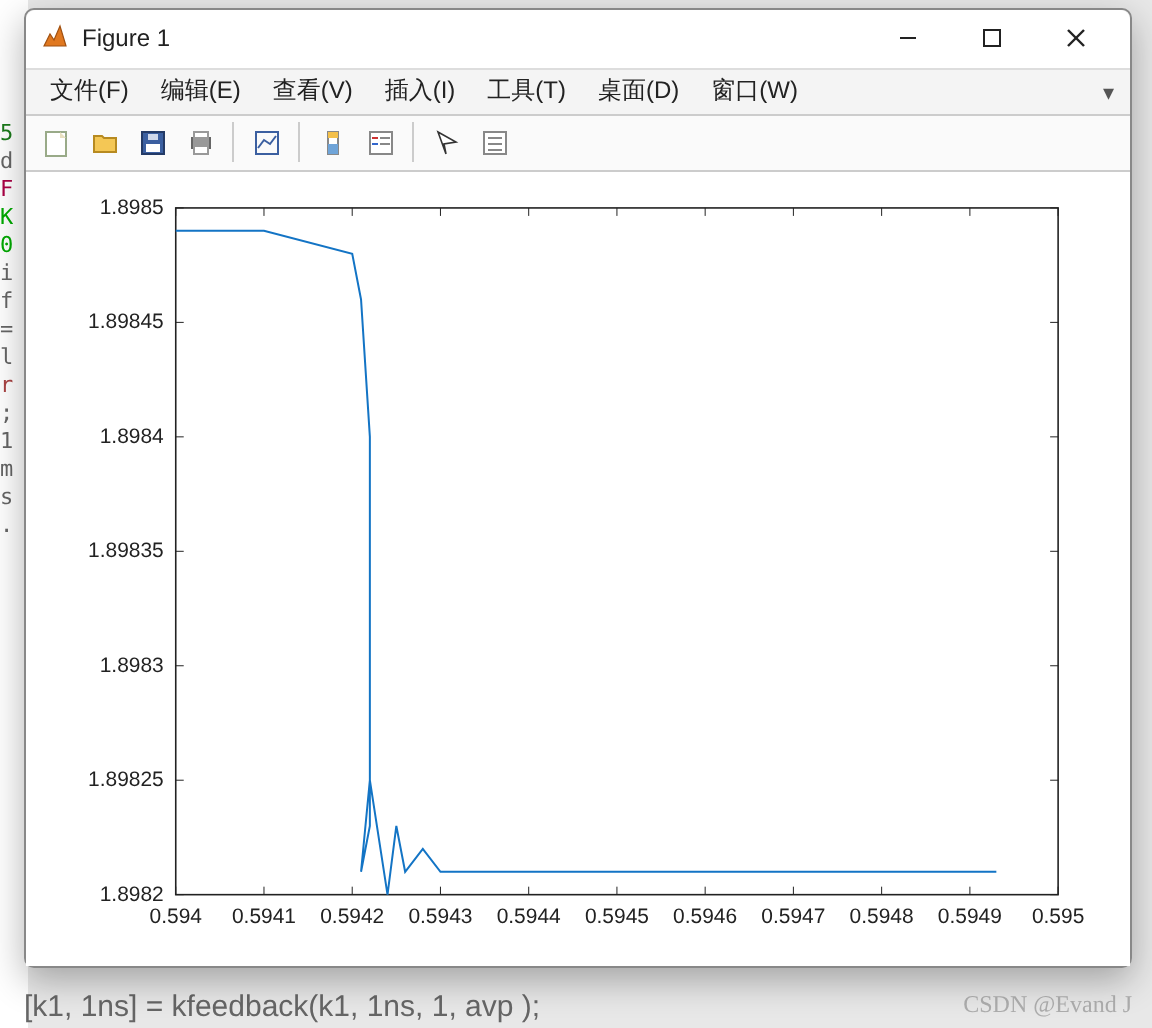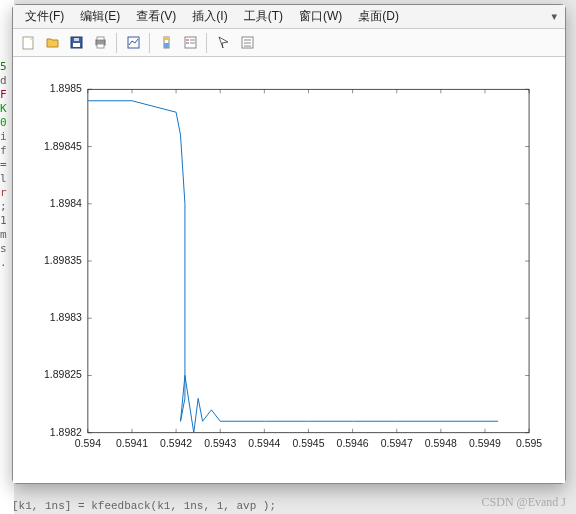--- a/index.html
+++ b/index.html
@@ -111,22 +111,22 @@
     position:absolute;
     right:10px; bottom:4px;
     color: rgba(100,100,100,0.45);
     font-size: 12px;
     font-family: Liberation Serif, serif;
     pointer-events:none;
   }
   .bottom-code {
     position:absolute;
     left:12px; bottom:2px;
-    font-family: Liberation Mono, monospace;
-    font-size:11px;
+    font-family: Liberation Sans, sans-serif;
+    font-size:15px;
     color:#666;
     white-space:nowrap;
   }
 </style>
 </head>
 <body>
 
 <div class="bg-code">
   <span style="color:#1a7a1a">5</span>
     <span>d</span>
@@ -148,29 +148,53 @@
     <span></span>
     <span>m</span>
     <span>s</span>
     <span>.</span>
 </div>
 
 <div class="bottom-code">[k1, 1ns] = kfeedback(k1, 1ns, 1,  avp );</div>
 
 <div class="window">
 
+  <div class="titlebar">
+    <span class="app-icon">
+      <svg viewBox="0 0 16 16">
+          <path d="M3 12 L6 6 L8 9 L11 2 L14 12 Z" fill="#e07820" stroke="#a05010" stroke-width="0.6"></path>
+        </svg>
+    </span>
+    <span class="title">Figure 1</span>
+    <div class="winbtn">
+        <svg width="10" height="10">
+          <line x1="1" y1="5" x2="9" y2="5" stroke="#222" stroke-width="1"></line>
+        </svg>
+      </div>
+    <div class="winbtn">
+        <svg width="10" height="10">
+          <rect x="1" y="1" width="8" height="8" fill="none" stroke="#222" stroke-width="1"></rect>
+        </svg>
+      </div>
+    <div class="winbtn">
+        <svg width="10" height="10">
+          <line x1="1" y1="1" x2="9" y2="9" stroke="#222" stroke-width="1.2"></line>
+          <line x1="9" y1="1" x2="1" y2="9" stroke="#222" stroke-width="1.2"></line>
+        </svg>
+      </div>
+  </div>
 
   <div class="menubar">
     <div class="menuitem"><span>文件(F)</span></div>
     <div class="menuitem"><span>编辑(E)</span></div>
     <div class="menuitem"><span>查看(V)</span></div>
     <div class="menuitem"><span>插入(I)</span></div>
     <div class="menuitem"><span>工具(T)</span></div>
+    <div class="menuitem"><span>桌面(D)</span></div>
     <div class="menuitem"><span>窗口(W)</span></div>
-    <div class="menuitem"><span>桌面(D)</span></div>
     <div class="chevbtn">▾</div>
   </div>
 
   <div class="toolbar">
     <div class="tbtn">
         <svg width="15" height="15">
           <rect x="2" y="2" width="10" height="12" fill="#fff" stroke="#9a8"></rect>
           <path d="M9 2 L12 5 L9 5 Z" fill="#e8e0c0"></path>
         </svg>
       </div>

